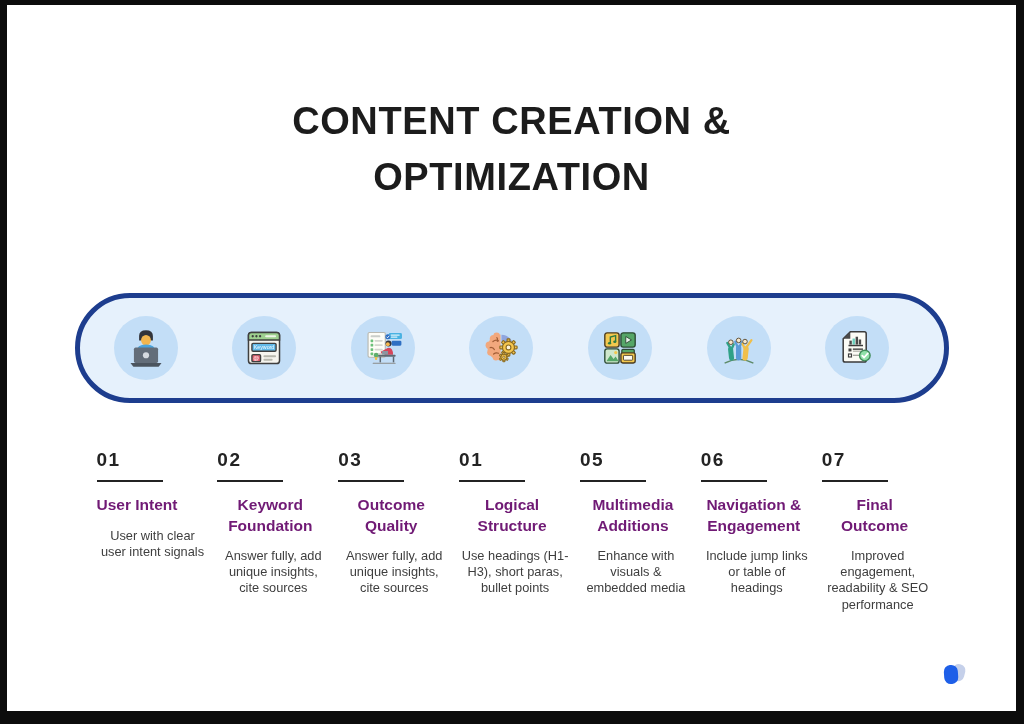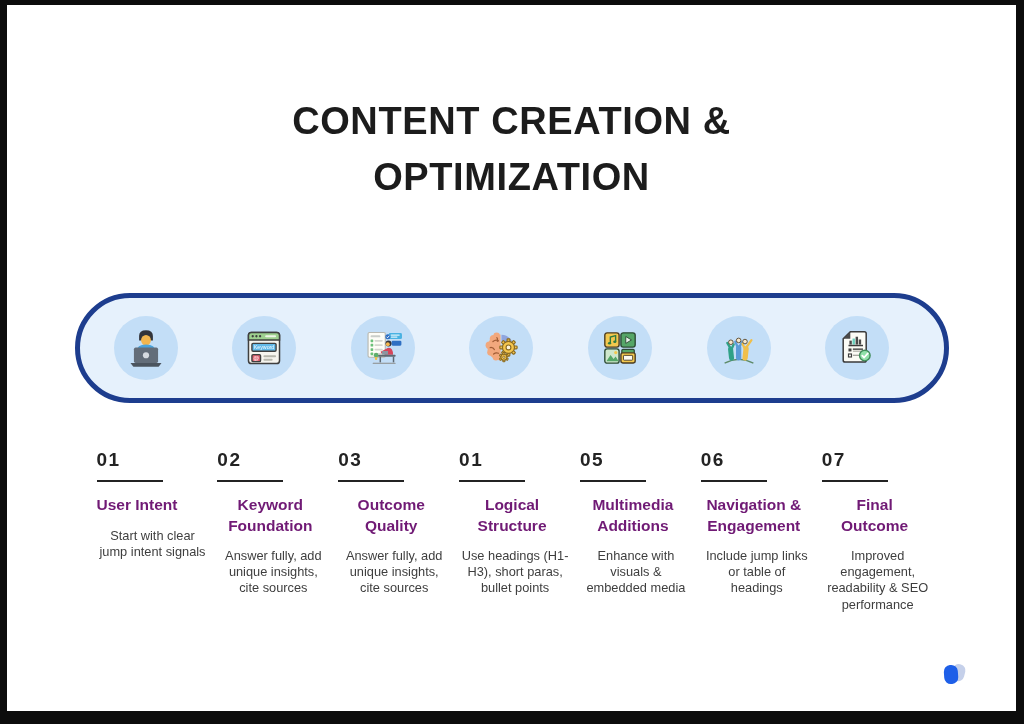--- a/index.html
+++ b/index.html
@@ -212,21 +212,21 @@
     </div>
 
   </div>
 
   <div class="steps">
 
     <div class="step">
       <div class="step-number">01</div>
       <div class="step-rule"></div>
       <div class="step-title">User Intent</div>
-      <div class="step-desc">Start with clear jump intent signals</div>
+      <div class="step-desc">User with clear user intent signals</div>
     </div>
 
     <div class="step">
       <div class="step-number">02</div>
       <div class="step-rule"></div>
       <div class="step-title">Keyword Foundation</div>
       <div class="step-desc">Answer fully, add unique insights, cite sources</div>
     </div>
 
     <div class="step">

